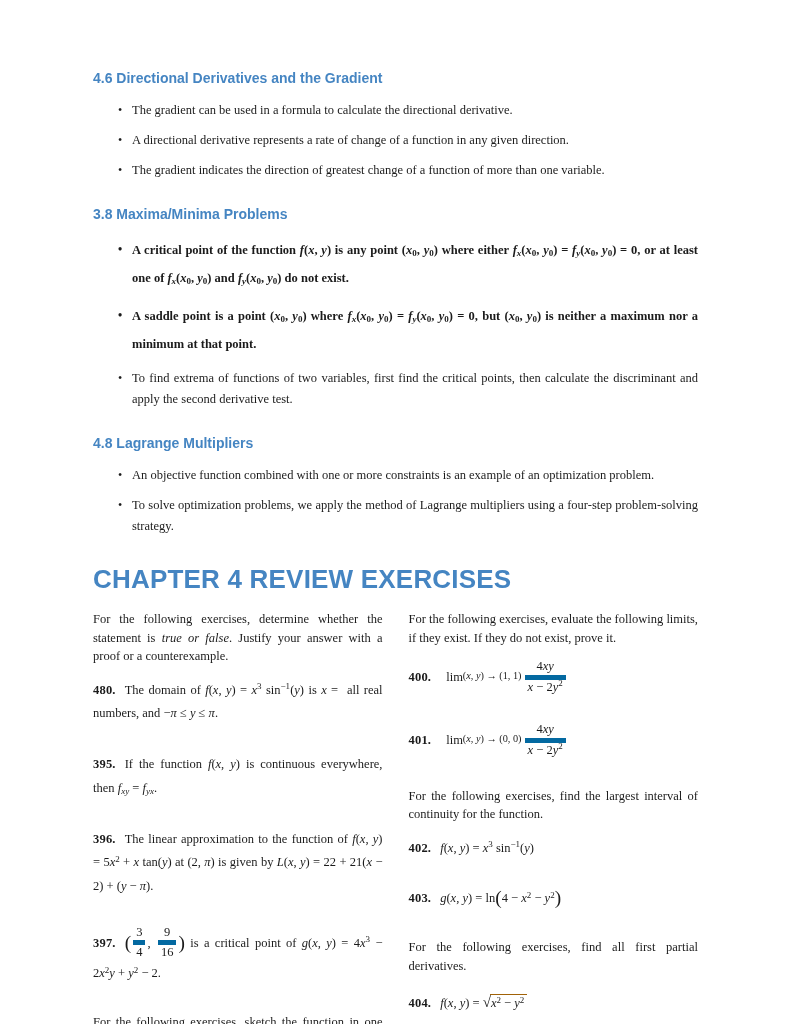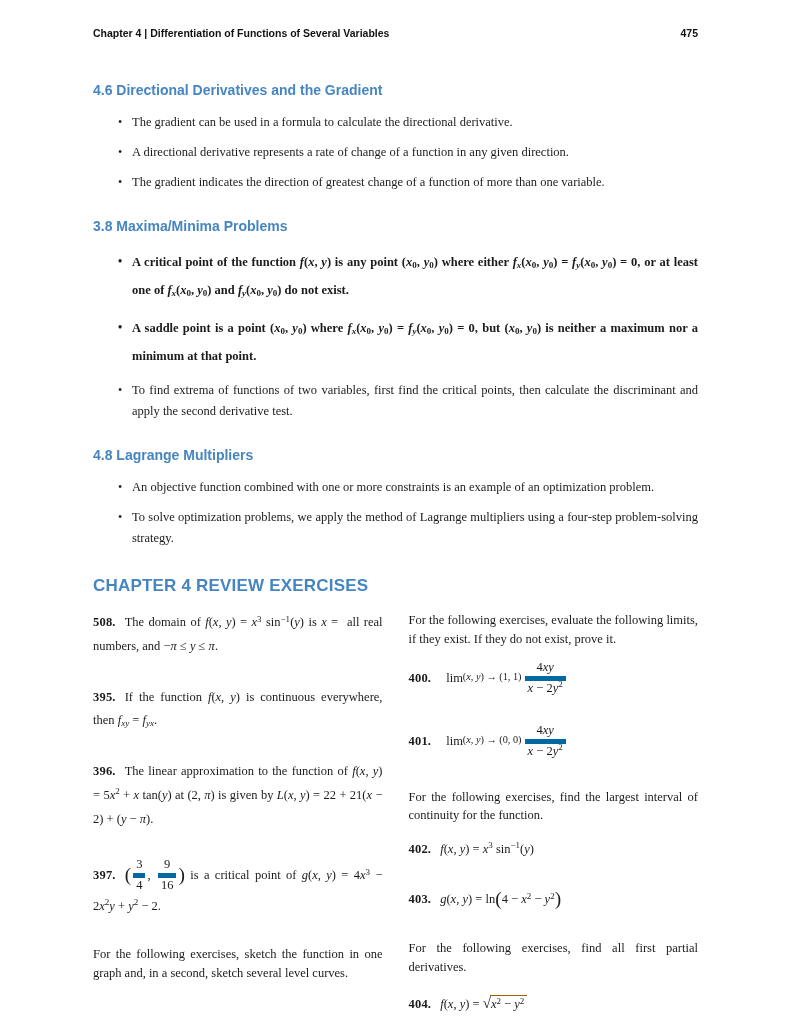--- a/index.html
+++ b/index.html
@@ -44,21 +44,21 @@
   ul.bullets li::before {
     content: "\2022";
     position: absolute; left: 25px; top: 0;
     font-size: 12px;
   }
   ul.bullets li.tall { line-height: 2.24; margin-bottom: 10px; font-weight: bold; }
 
   
   .review-title {
     font-family: "Liberation Sans", sans-serif;
-    font-weight: 700; font-size: 17px;
+    font-weight: 700; font-size: 26px;
     color: #4585C2;
     letter-spacing: 0.2px;
     margin: 27px 0 15px 0;
   }
   .cols { display: flex; gap: 26px; }
   .col { flex: 1 1 0; min-width: 0; }
 
   .intro {
     font-size: 12.5px; line-height: 1.48;
     text-align: justify;
@@ -98,24 +98,20 @@
   .bigp { font-size: 1.55em; vertical-align: middle; line-height: 0; position: relative; top: -1px; }
 
   .rt { font-size: 1.2em; }
   .vinc { border-top: 1px solid #a16207; padding: 1px 3px 0 1px; margin-left: -1px; }
 </style>
 </head>
 <body>
 
 <div class="page">
 
-  <div class="running-head">
-    <span>Chapter 4 | Differentiation of Functions of Several Variables</span>
-    <span>475</span>
-  </div>
 
   <section>
     <h2 class="sec-title mt-xl">4.6 Directional Derivatives and the Gradient</h2>
     <ul class="bullets">
       <li>The gradient can be used in a formula to calculate the directional derivative.</li>
       <li>A directional derivative represents a rate of change of a function in any given direction.</li>
       <li>The gradient indicates the direction of greatest change of a function of more than one variable.</li>
     </ul>
   </section>
 
@@ -134,21 +130,22 @@
       <li>An objective function combined with one or more constraints is an example of an optimization problem.</li>
       <li>To solve optimization problems, we apply the method of Lagrange multipliers using a four-step problem-solving strategy.</li>
     </ul>
   </section>
 
   <h1 class="review-title">CHAPTER 4 REVIEW EXERCISES</h1>
 
   <div class="cols">
 
     <div class="col">
-      <p class="exercise"><span class="exnum">508.</span><span class="exbody">The domain of <i>f</i>(<i>x</i>, <i>y</i>) = <i>x</i><sup>3</sup> sin<sup>−1</sup>(<i>y</i>) is <i>x</i> =&nbsp;&nbsp;all real numbers, and −<i>π</i> ≤ <i>y</i> ≤ <i>π</i>.</span></p>
+      <p class="intro">For the following exercises, determine whether the statement is <i>true or false</i>. Justify your answer with a proof or a counterexample.</p>
+      <p class="exercise"><span class="exnum">480.</span><span class="exbody">The domain of <i>f</i>(<i>x</i>, <i>y</i>) = <i>x</i><sup>3</sup> sin<sup>−1</sup>(<i>y</i>) is <i>x</i> =&nbsp;&nbsp;all real numbers, and −<i>π</i> ≤ <i>y</i> ≤ <i>π</i>.</span></p>
       <p class="exercise"><span class="exnum">395.</span><span class="exbody">If the function <i>f</i>(<i>x</i>, <i>y</i>) is continuous everywhere, then <i>f</i><sub><i>xy</i></sub> = <i>f</i><sub><i>yx</i></sub>.</span></p>
       <p class="exercise"><span class="exnum">396.</span><span class="exbody">The linear approximation to the function of <i>f</i>(<i>x</i>, <i>y</i>) = 5<i>x</i><sup>2</sup> + <i>x</i> tan(<i>y</i>) at (2, <i>π</i>) is given by <i>L</i>(<i>x</i>, <i>y</i>) = 22 + 21(<i>x</i> − 2) + (<i>y</i> − <i>π</i>).</span></p>
       <p class="exercise"><span class="exnum">397.</span><span class="exbody"><span class="bigp">(</span><span class="frac">
               <span>3</span>
               <span>4</span>
             </span>,&nbsp;<span class="frac">
               <span>9</span>
               <span>16</span>
             </span><span class="bigp">)</span> is a critical point of <i>g</i>(<i>x</i>, <i>y</i>) = 4<i>x</i><sup>3</sup> − 2<i>x</i><sup>2</sup><i>y</i> + <i>y</i><sup>2</sup> − 2.</span></p>
       <p class="intro gap-top">For the following exercises, sketch the function in one graph and, in a second, sketch several level curves.</p>

